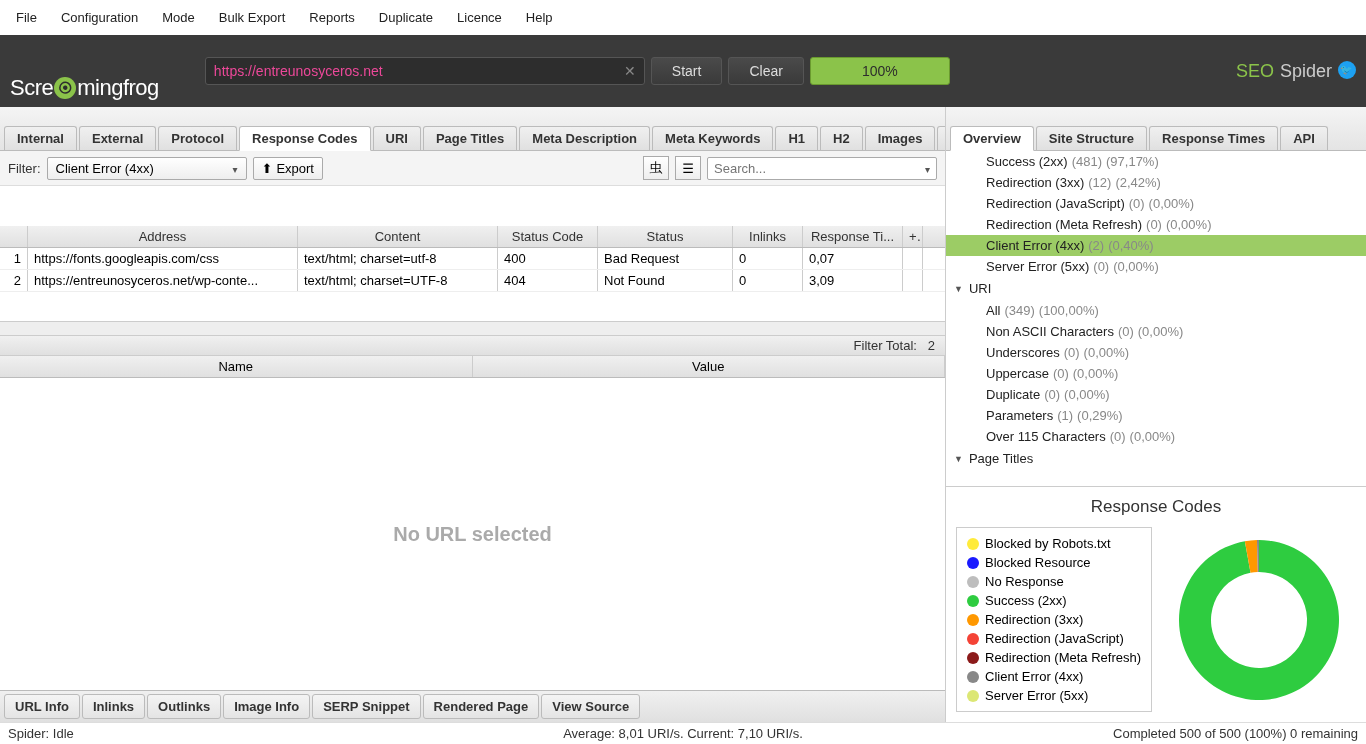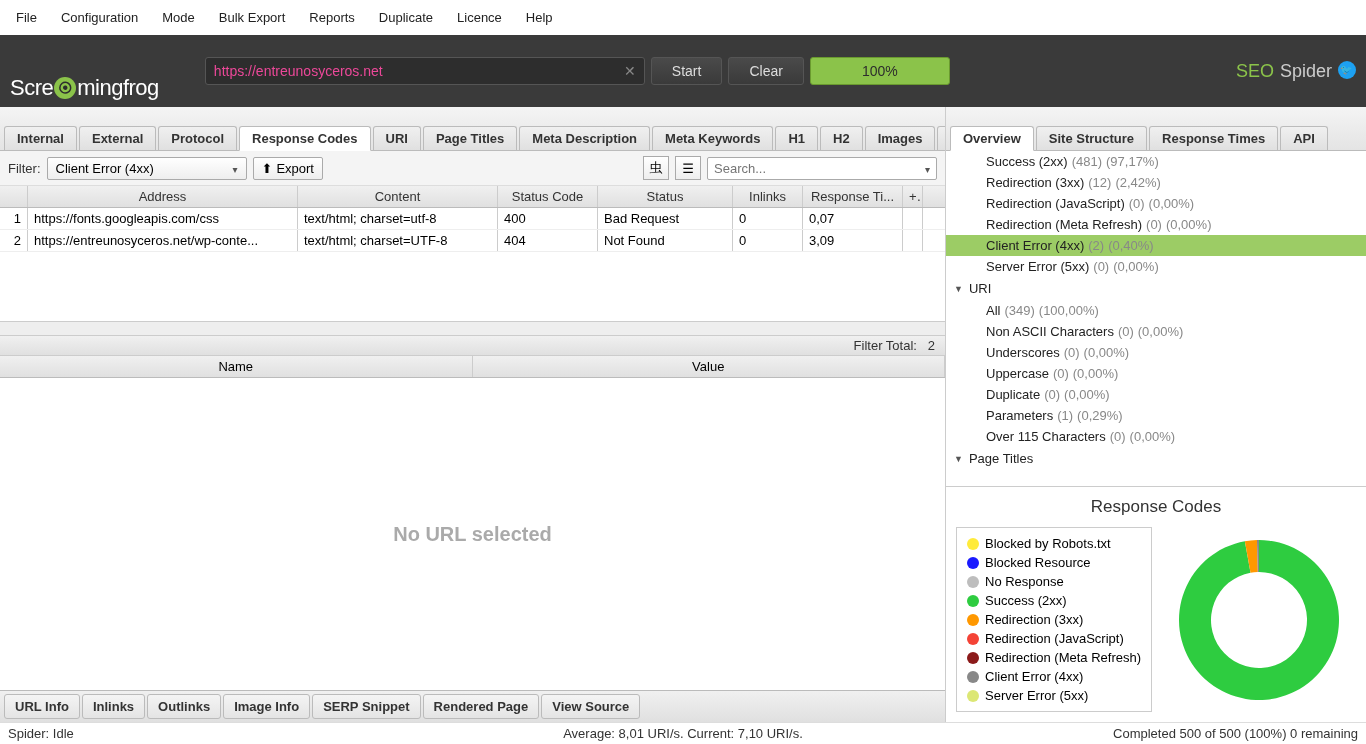--- a/index.html
+++ b/index.html
@@ -32,21 +32,21 @@
 .filterbar { display: flex; align-items: center; gap: 6px; padding: 5px 8px; background: #f4f4f4; border-bottom: 1px solid #ddd; }
 .filter-label { color: #333; }
 .filter-select { flex: 0 0 200px; display: flex; align-items: center; justify-content: space-between; border: 1px solid #aaa; background: linear-gradient(#fff,#eee); padding: 3px 8px; border-radius: 2px; cursor: pointer; }
 .export-btn { display: flex; align-items: center; gap: 4px; border: 1px solid #aaa; background: linear-gradient(#fff,#eee); padding: 3px 8px; border-radius: 2px; cursor: pointer; }
 .spacer { flex: 1; }
 .view-btn { width: 26px; height: 24px; border: 1px solid #aaa; background: linear-gradient(#fff,#eee); display: flex; align-items: center; justify-content: center; cursor: pointer; }
 .search-box { flex: 0 0 230px; display: flex; align-items: flex-start; border: 1px solid #aaa; background: #fff; padding: 3px 6px; border-radius: 2px; }
 .search-box input { flex: 1; border: none; outline: none; color: #888; }
 
 .grid { flex: 0 0 135px; overflow: hidden; display: flex; flex-direction: column; }
-.grid-head { display: flex; background: linear-gradient(#f0f0f0,#e0e0e0); border-bottom: 1px solid #bbb; }
+.grid-head { display: flex; background: linear-gradient(#f0f0f0,#e0e0e0); border-bottom: 1px solid #bbb; margin-top: 40px; }
 .grid-head div, .grid-row div { padding: 3px 6px; border-right: 1px solid #ccc; overflow: hidden; white-space: nowrap; text-overflow: ellipsis; }
 .grid-head div { text-align: center; font-weight: normal; color: #333; }
 .c0 { width: 28px; text-align: right !important; }
 .c1 { width: 270px; }
 .c2 { width: 200px; }
 .c3 { width: 100px; }
 .c4 { width: 135px; }
 .c5 { width: 70px; }
 .c6 { width: 100px; }
 .cplus { width: 20px; text-align: center; }

